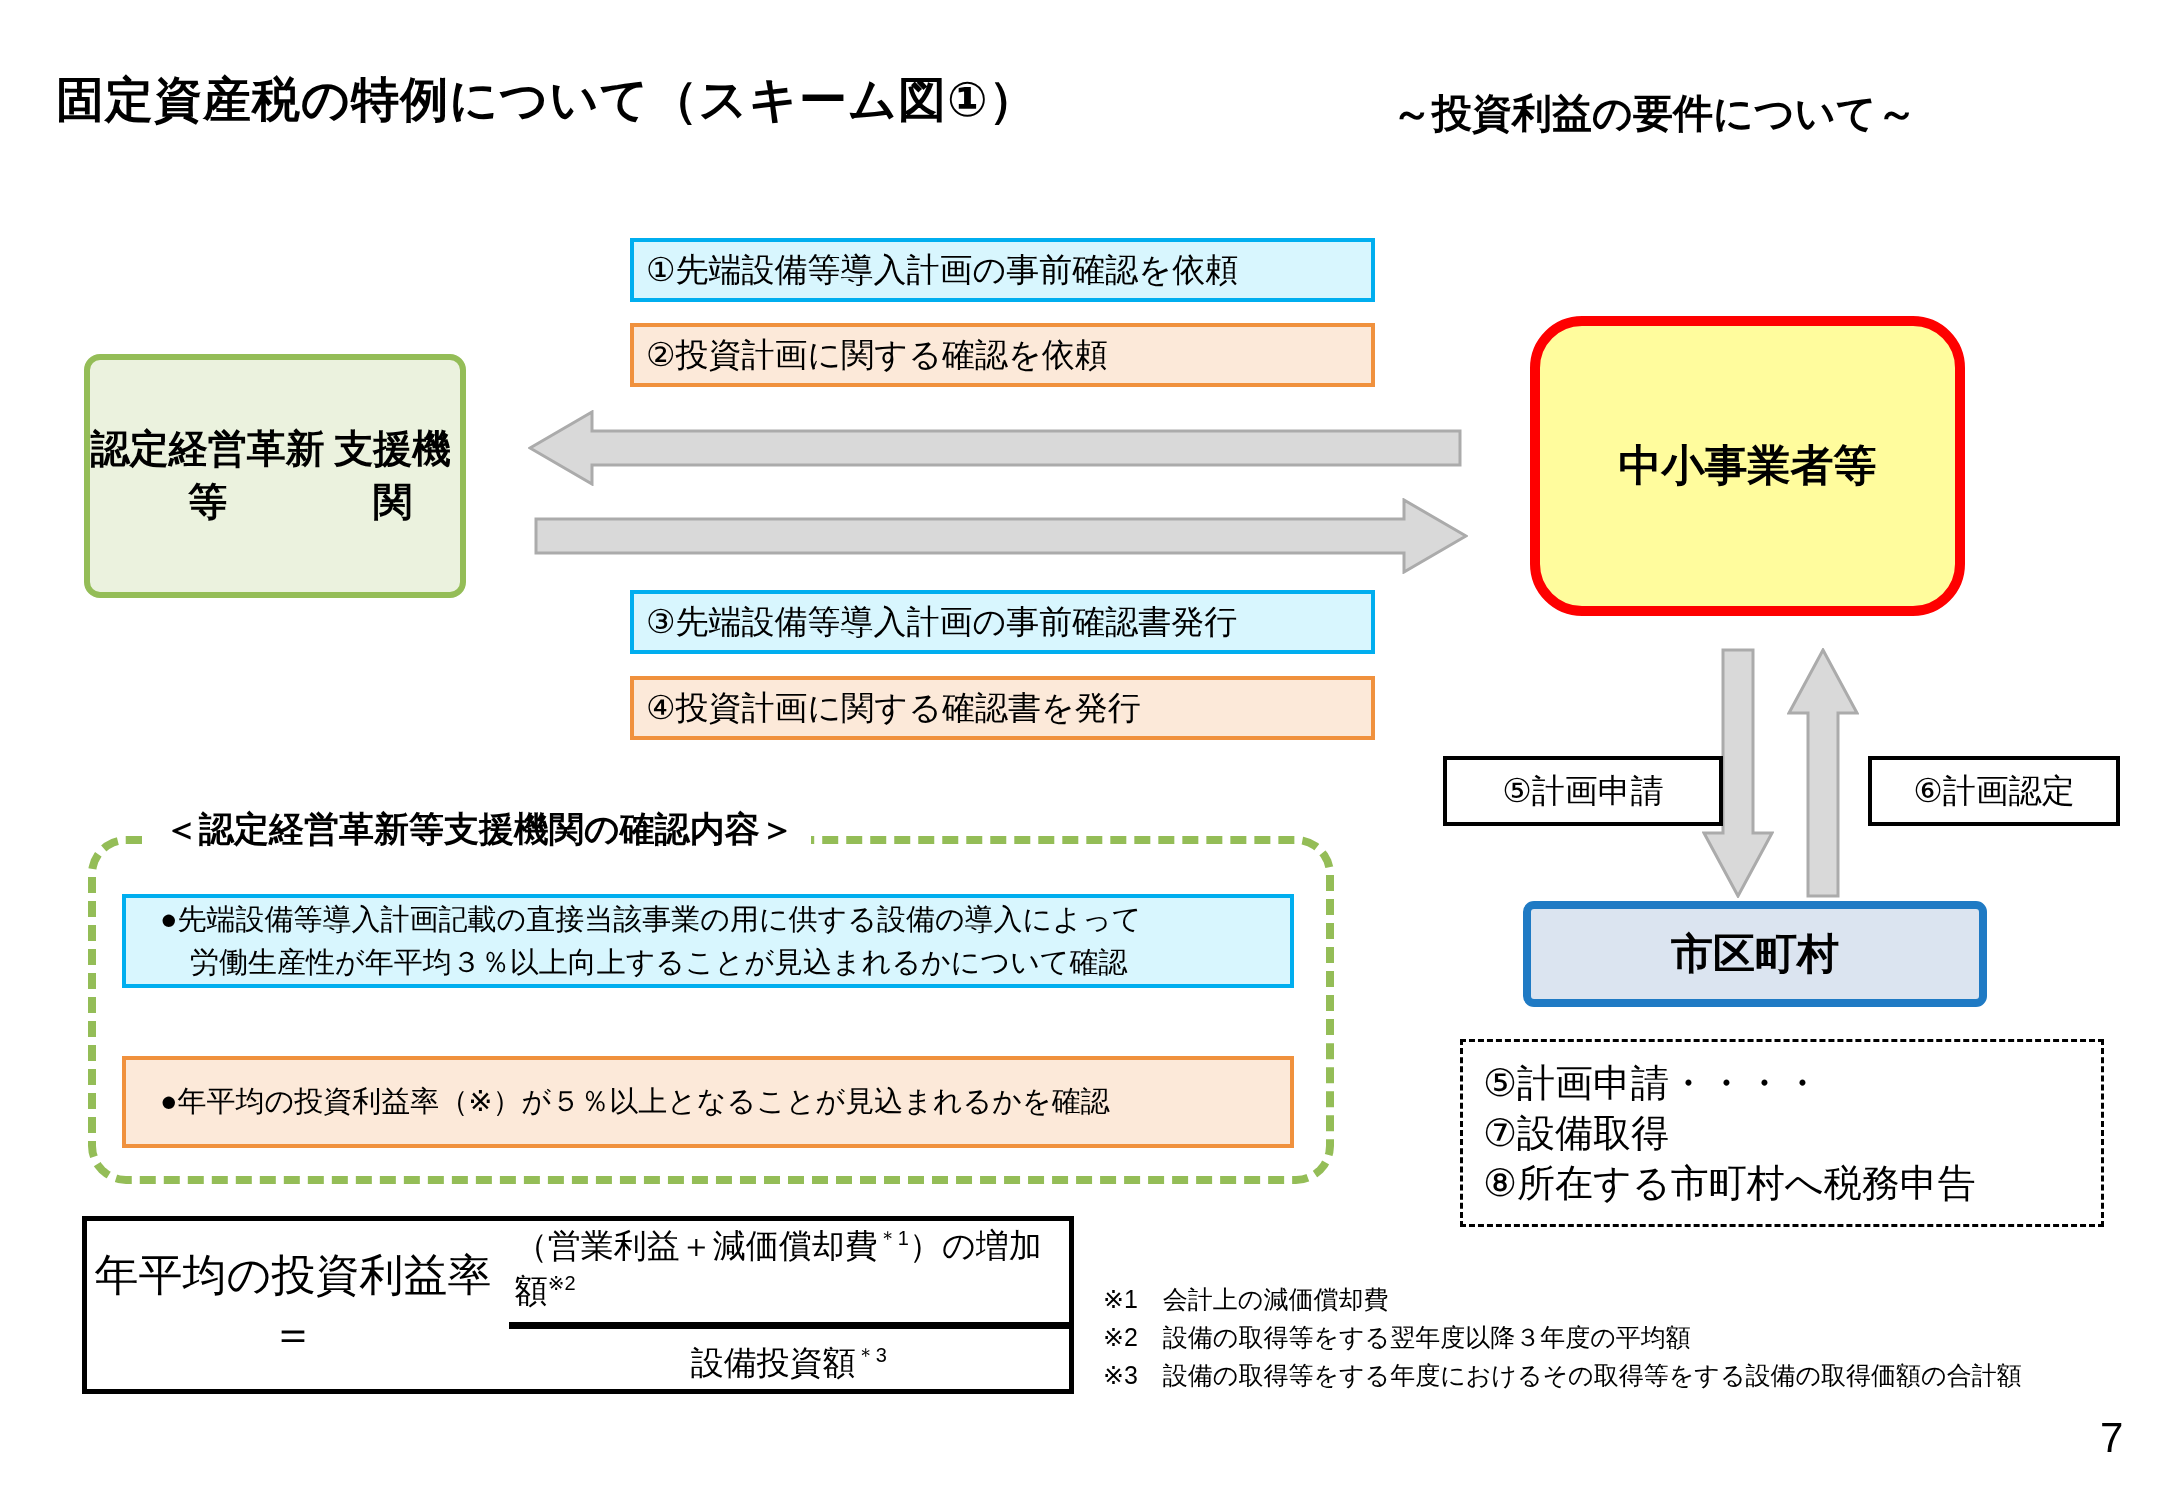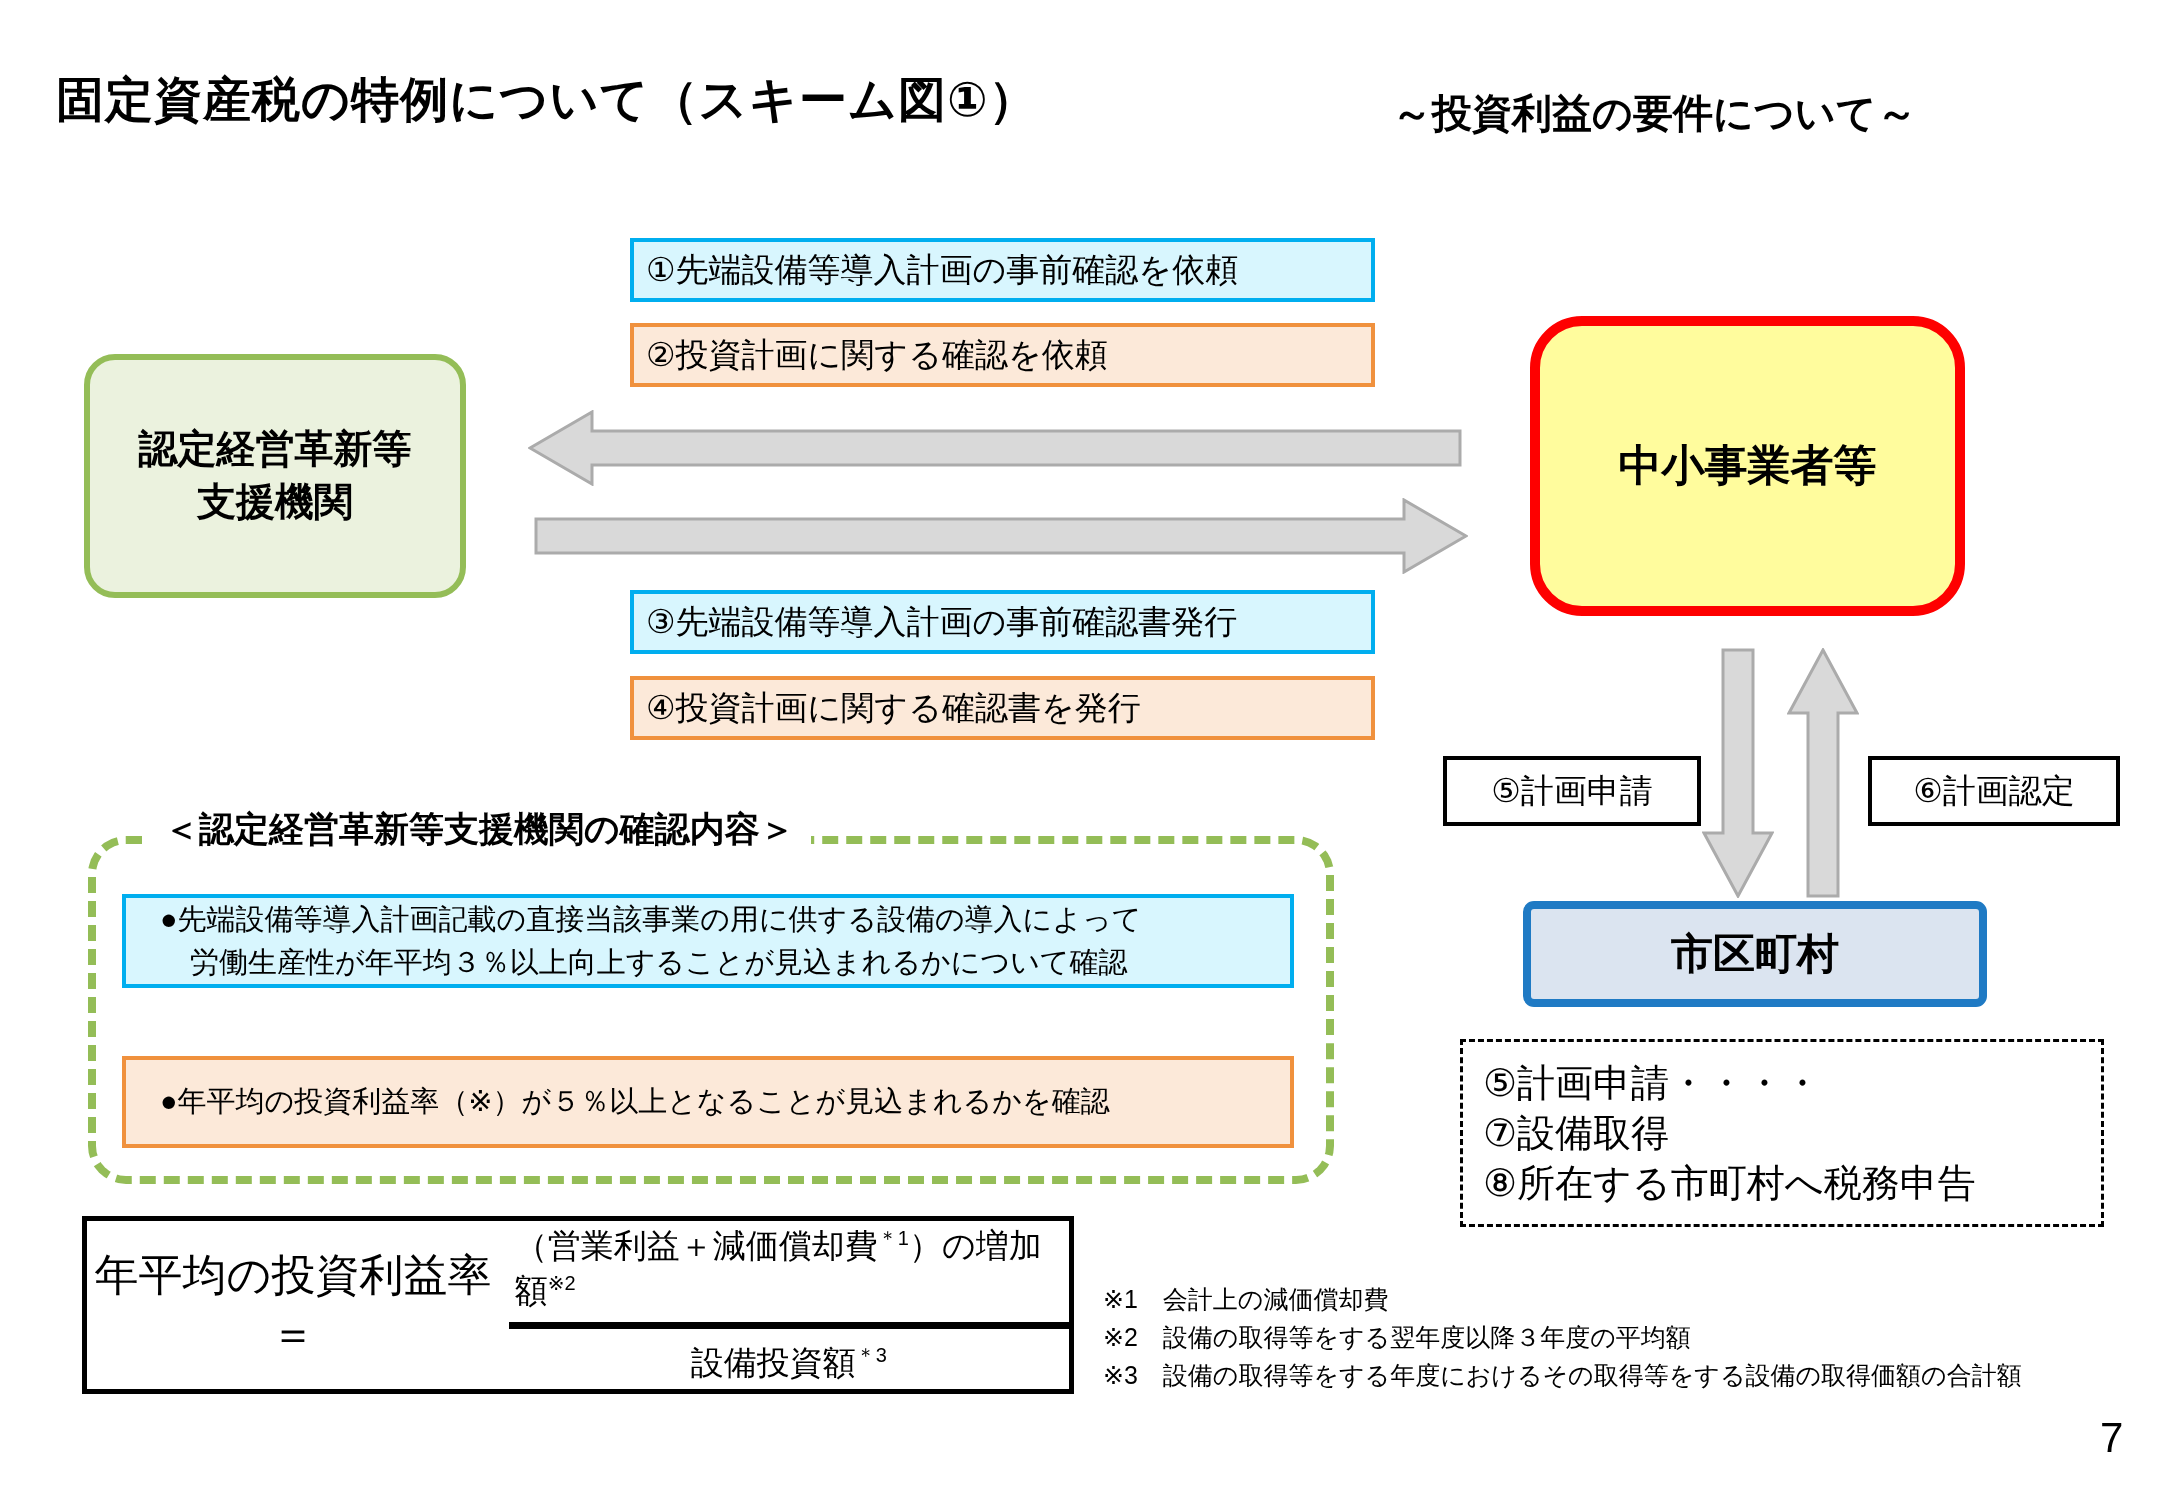--- a/index.html
+++ b/index.html
@@ -23,43 +23,43 @@
   .cyan{border:4px solid #00AEEF;background:#D8F6FE;}
   .orange{border:4px solid #F0913D;background:#FCE9D9;}
   #step1{top:238px;}
   #step2{top:323px;}
   #step3{top:590px;}
   #step4{top:676px;}
 
   
   .org-box{
     left:84px;top:354px;width:382px;height:244px;box-sizing:border-box;
-    border:6px solid #94BD57;background:#EBF2DE;border-radius:31px;
-    display:flex;flex-direction:column;align-items:center;justify-content:center;
+    border:6px solid #94BD57;background:#EBF2DE;border-radius:16px;
+    display:flex;align-items:center;justify-content:center;
     font-size:39px;font-weight:bold;line-height:1.35;text-align:center;
   }
   .sme-box{
     left:1530px;top:316px;width:435px;height:300px;box-sizing:border-box;
     border:10px solid #FE0000;background:#FFFC9D;border-radius:52px;
     display:flex;align-items:center;justify-content:center;
     font-size:43px;font-weight:bold;
   }
   .muni-box{
     left:1523px;top:901px;width:464px;height:106px;box-sizing:border-box;
     border:8px solid #1F7AC4;background:#DBE4F0;border-radius:11px;
     display:flex;align-items:center;justify-content:center;
     font-size:42px;font-weight:bold;
   }
 
   
   .tag-box{
     top:756px;height:70px;box-sizing:border-box;border:4px solid #000;background:#fff;
     display:flex;align-items:center;justify-content:center;font-size:33px;font-weight:500;
   }
-  #tag5{left:1443px;width:258px;}
+  #tag5{left:1443px;width:280px;}
   #tag6{left:1868px;width:252px;}
 
   
   .after-box{
     left:1460px;top:1039px;width:644px;height:188px;box-sizing:border-box;
     border:3px dashed #000;display:flex;flex-direction:column;justify-content:center;
     padding-left:20px;font-size:38px;line-height:1.32;
   }
 
   

